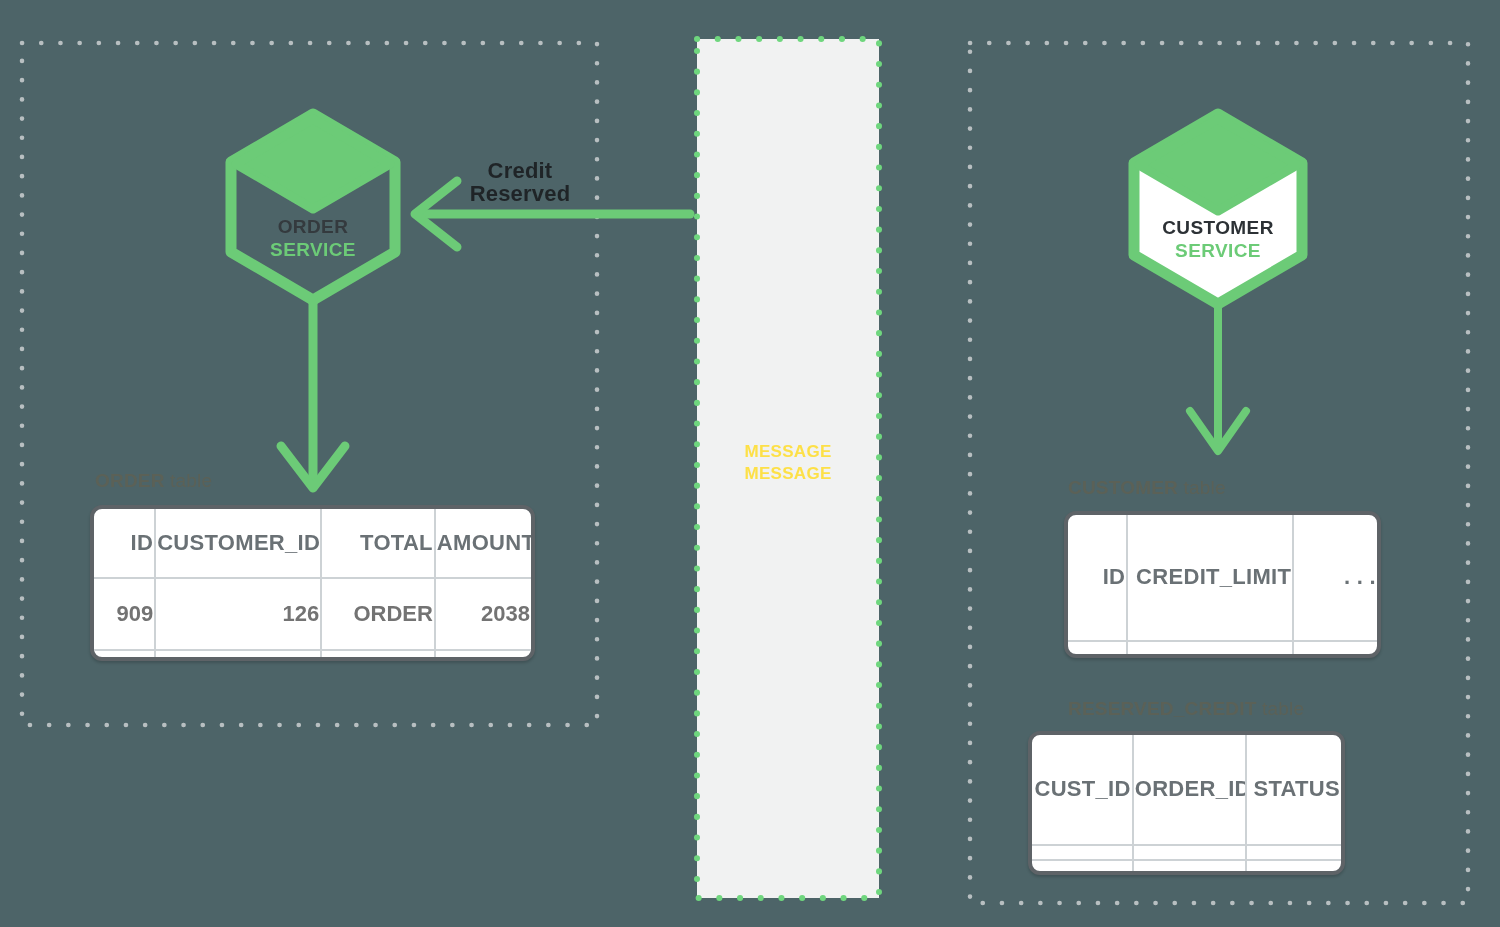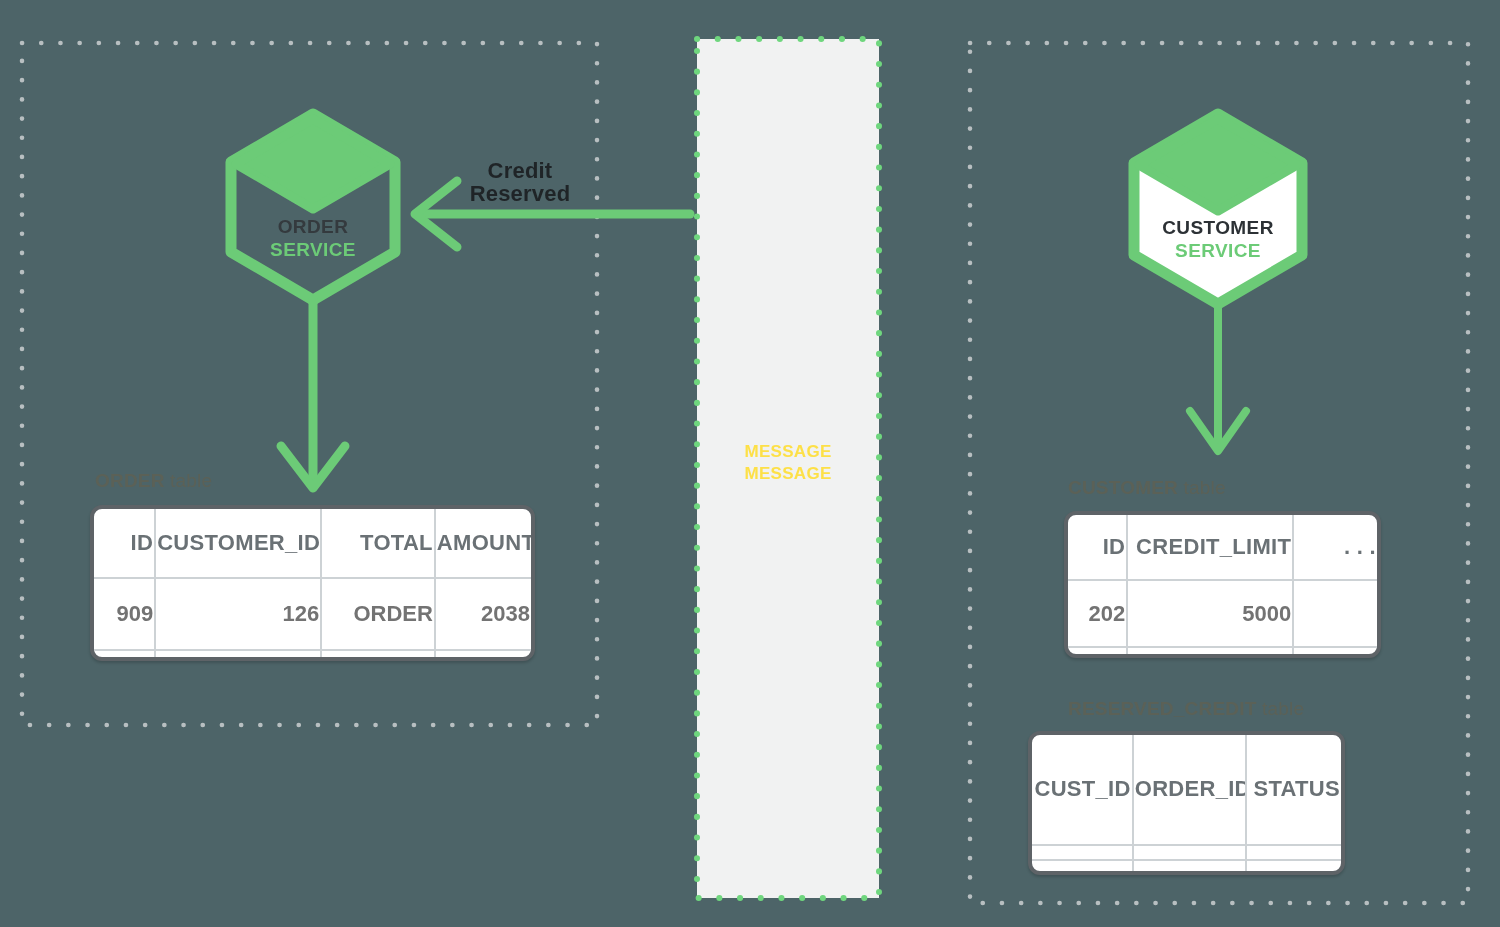--- a/index.html
+++ b/index.html
@@ -157,25 +157,20 @@
           <col style="width:53.7%">
           <col style="width:27.1%">
         </colgroup>
       <tbody>
           <tr>
         <th>ID</th>
         <th>CREDIT_LIMIT</th>
         <th>. . .</th>
       </tr>
       <tr>
-        <td>202</td>
-        <td>5000</td>
-        <td></td>
-      </tr>
-      <tr>
         <td></td>
         <td></td>
         <td></td>
       </tr>
     </tbody>
       </table>
   </div>
 
   <div class="abs tbl-label" style="left:1068px;top:698px;">
     <span class="nm">RESERVED_CREDIT</span><span class="sfx"> table</span>

